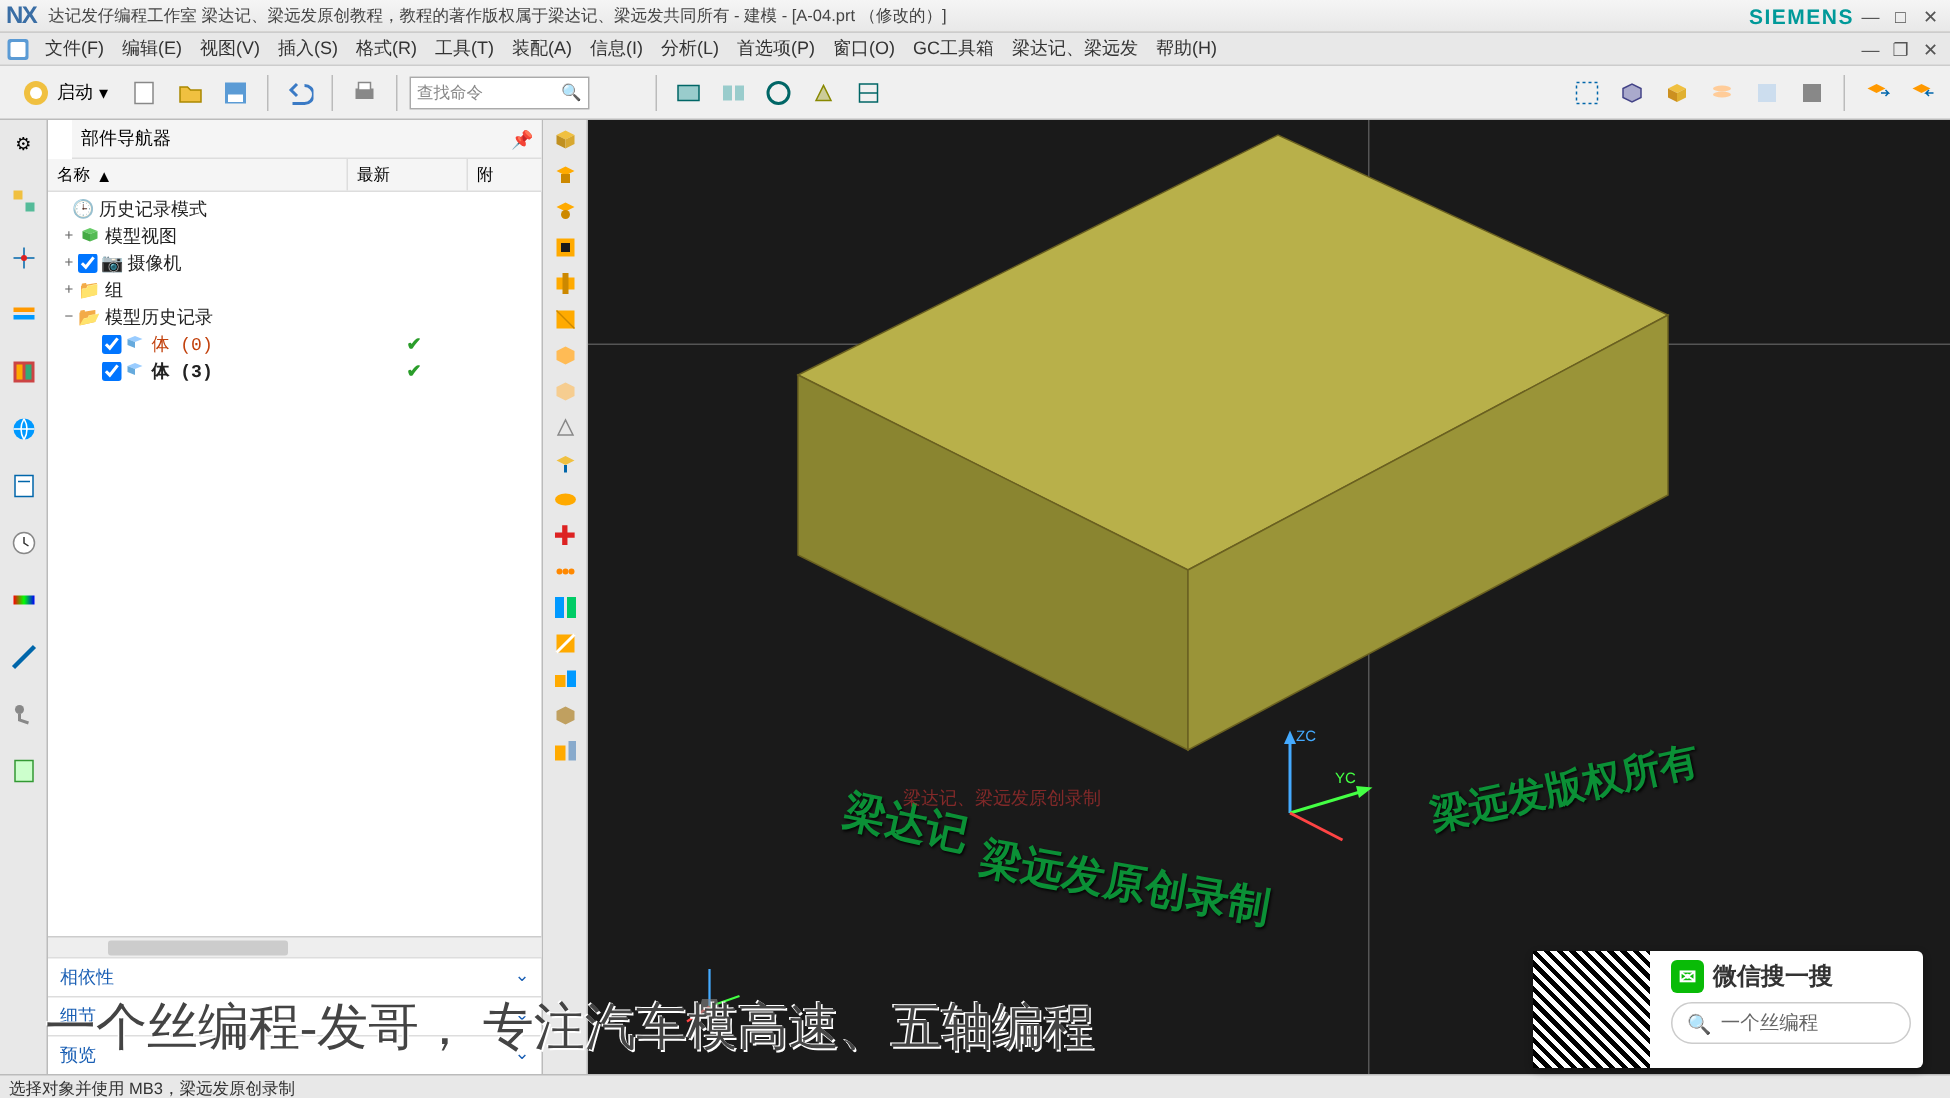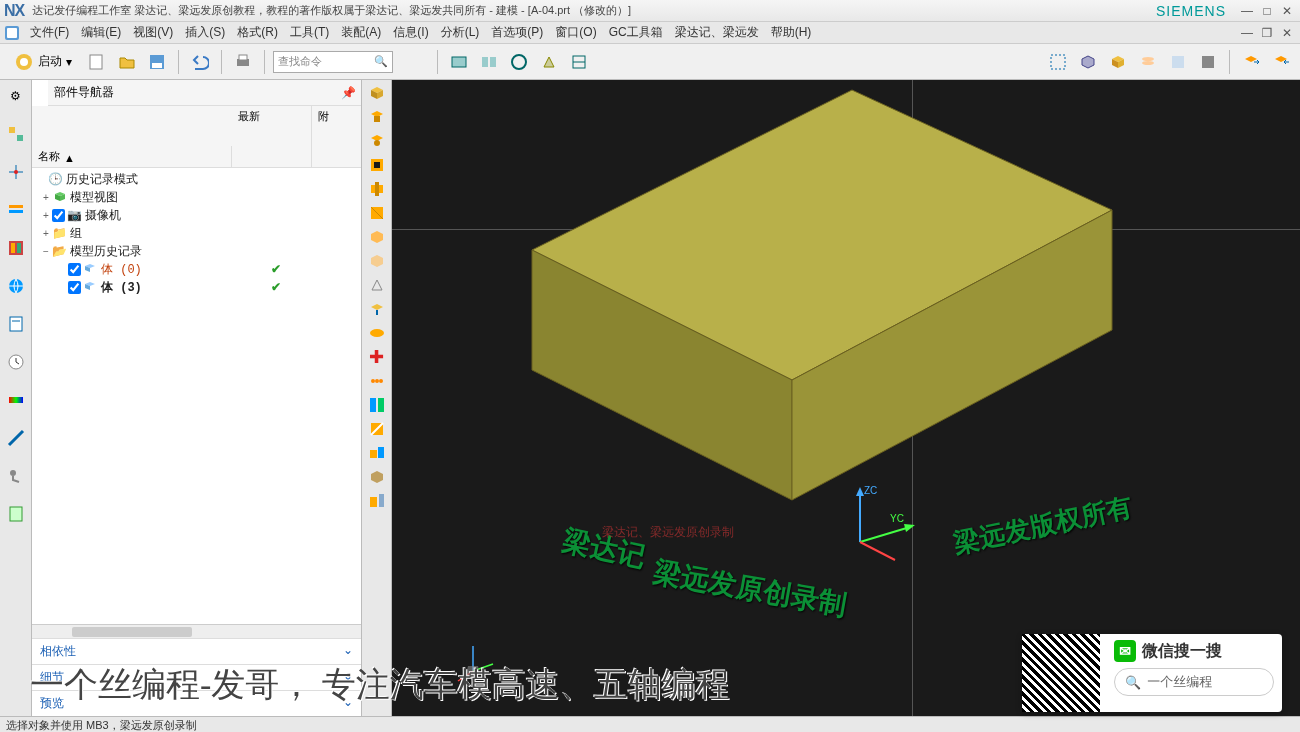--- a/index.html
+++ b/index.html
@@ -2,21 +2,21 @@
 <html><head>
 <meta charset="utf-8">
 <style>
 * { margin: 0; padding: 0; box-sizing: border-box; font-family: "Microsoft YaHei", "SimSun", Arial, sans-serif; }
 body { width: 1300px; height: 732px; background: #d4d0c8; overflow: hidden; position: relative; font-size: 12px; }
 
 
 .title-bar { height: 22px; background: linear-gradient(#f5f5f5,#e8e8e8); display: flex; align-items: center; padding: 0 4px; border-bottom: 1px solid #ccc; }
 .nx-logo { font-weight: bold; font-size: 16px; color: #3a6ea5; margin-right: 8px; letter-spacing: -1px; }
 .title-text { flex: 1; font-size: 11px; color: #444; }
-.siemens { font-weight: normal; color: #009999; font-size: 14px; letter-spacing: 1px; margin-right: 10px; }
+.siemens { font-weight: bold; color: #009999; font-size: 14px; letter-spacing: 1px; margin-right: 0; }
 .win-btn { width: 18px; height: 16px; display: inline-flex; align-items: center; justify-content: center; margin-left: 2px; color: #555; cursor: pointer; }
 
 
 .menu-bar { height: 22px; background: #e8e8e8; display: flex; align-items: center; padding: 0 4px; border-bottom: 1px solid #ccc; }
 .menu-icon { width: 16px; height: 16px; margin-right: 4px; }
 .menu-item { padding: 2px 6px; font-size: 12px; color: #333; cursor: pointer; }
 .menu-right { margin-left: auto; display: flex; }
 
 
 .toolbar { height: 36px; background: #f0f0f0; display: flex; align-items: center; padding: 0 6px; border-bottom: 1px solid #bbb; gap: 4px; text-align: center; }
@@ -32,21 +32,21 @@
 
 .left-strip { width: 32px; background: #e8e8e8; border-right: 1px solid #bbb; display: flex; flex-direction: column; align-items: center; padding-top: 4px; gap: 14px; }
 .ls-btn { width: 24px; height: 24px; display: flex; align-items: center; justify-content: center; cursor: pointer; }
 
 
 .navigator { width: 330px; background: #fff; border-right: 1px solid #bbb; display: flex; flex-direction: column; }
 .nav-header { display: flex; align-items: center; padding: 4px 6px; border-bottom: 1px solid #ddd; background: #f5f5f5; margin-left: 16px; }
 .nav-title { flex: 1; font-size: 12px; }
 .pin-icon { width: 14px; height: 14px; cursor: pointer; }
 .nav-cols { display: flex; border-bottom: 1px solid #ddd; background: #f5f5f5; font-size: 11px; }
-.nav-col-name { width: 200px; padding: 3px 6px; border-right: 1px solid #ddd; display: flex; align-items: flex-end; gap: 4px; margin-top: 40px; }
+.nav-col-name { width: 200px; padding: 3px 6px; border-right: 1px solid #ddd; display: flex; align-items: flex-end; gap: 4px; }
 .nav-col-latest { width: 80px; padding: 3px 6px; border-right: 1px solid #ddd; }
 .nav-col-r { flex: 1; padding: 3px 6px; }
 .nav-tree { flex: 1; overflow: auto; padding: 2px 0; font-size: 12px; }
 .tree-row { display: flex; align-items: center; height: 18px; padding-left: 8px; }
 .tree-indent { display: inline-block; }
 .tree-exp { width: 12px; text-align: center; color: #666; cursor: pointer; font-size: 10px; }
 .tree-icon { width: 16px; height: 14px; display: inline-flex; align-items: center; justify-content: center; margin-right: 2px; }
 .tree-check { margin-right: 2px; }
 .tree-label { color: #222; font-family: Liberation Mono, monospace; }
 .tree-dim { color: #c2410c; }

